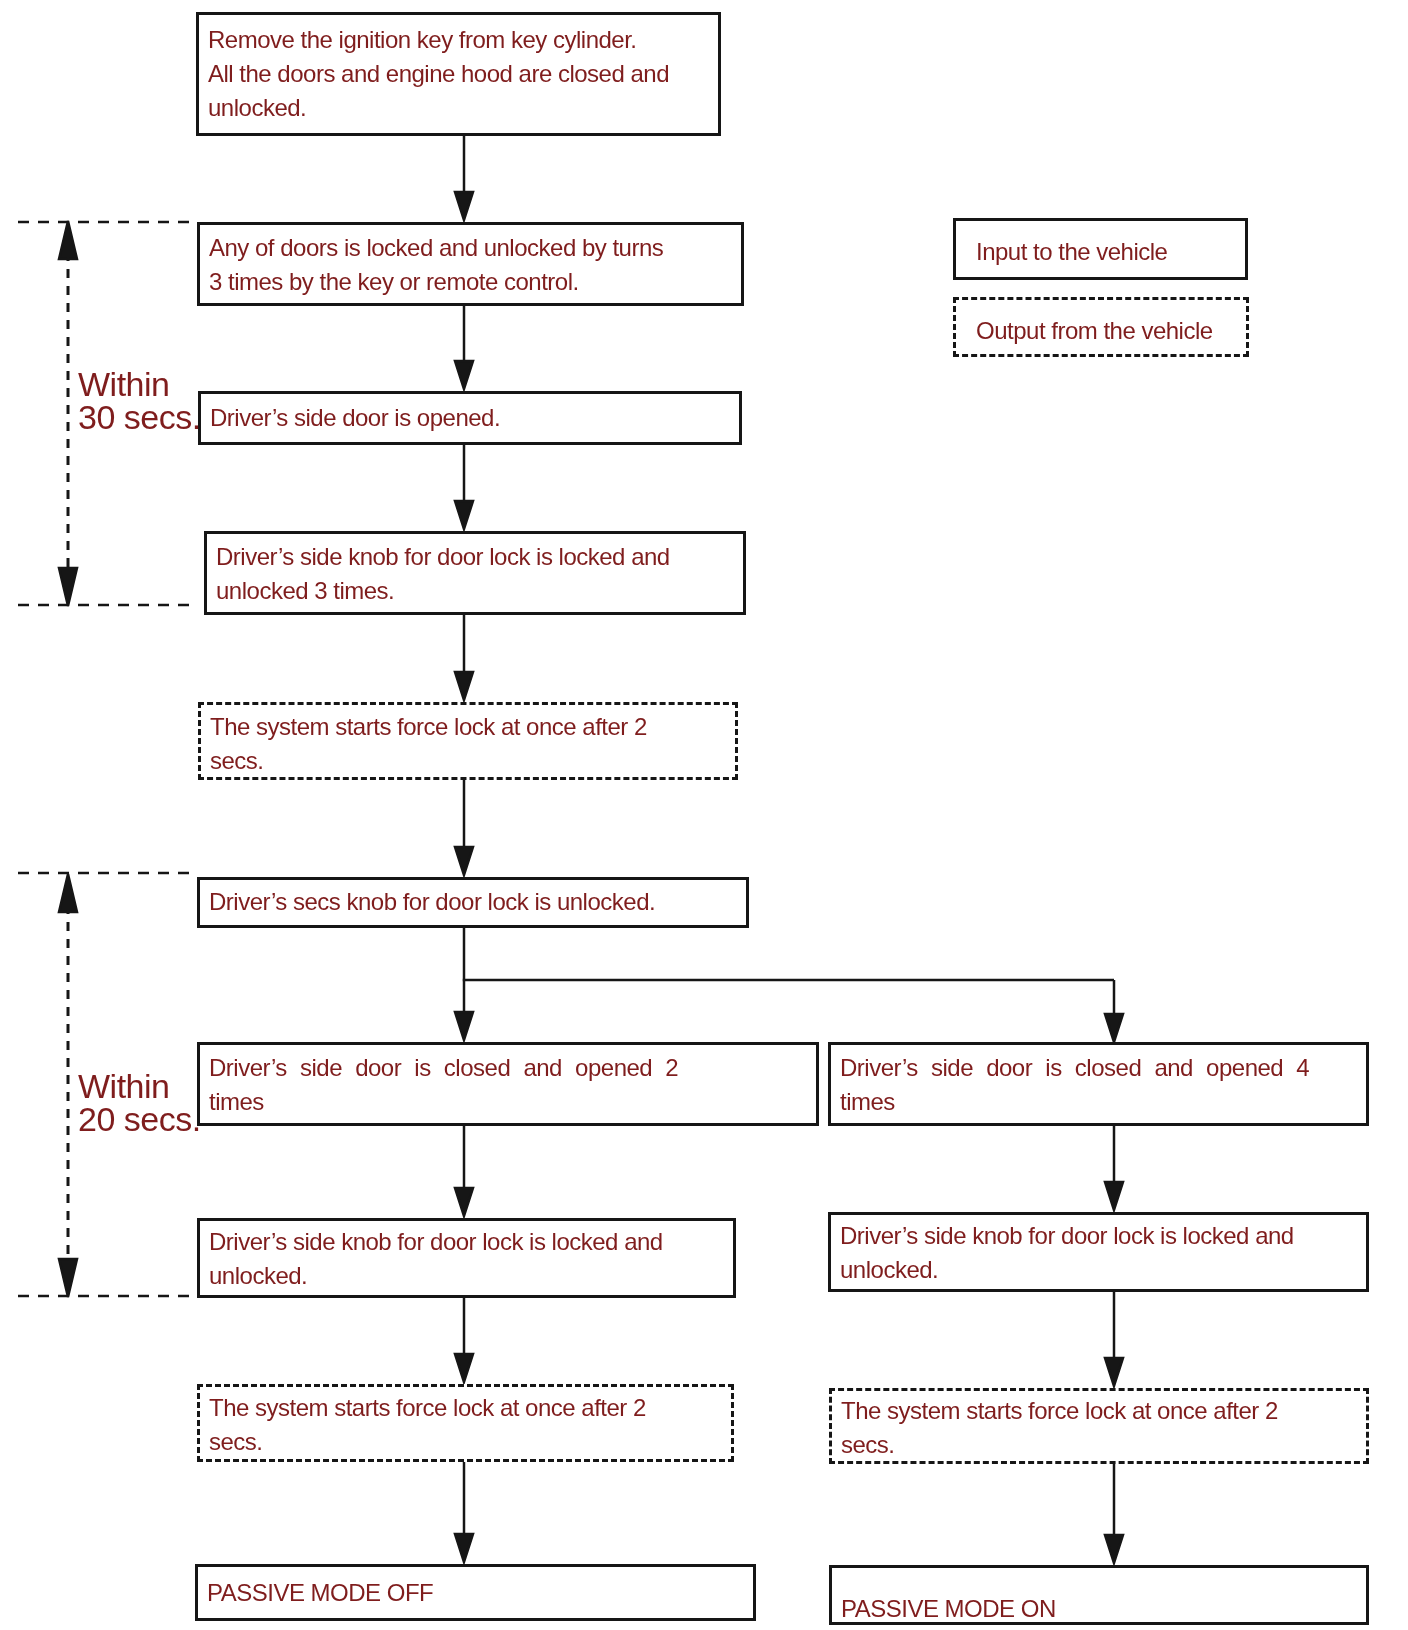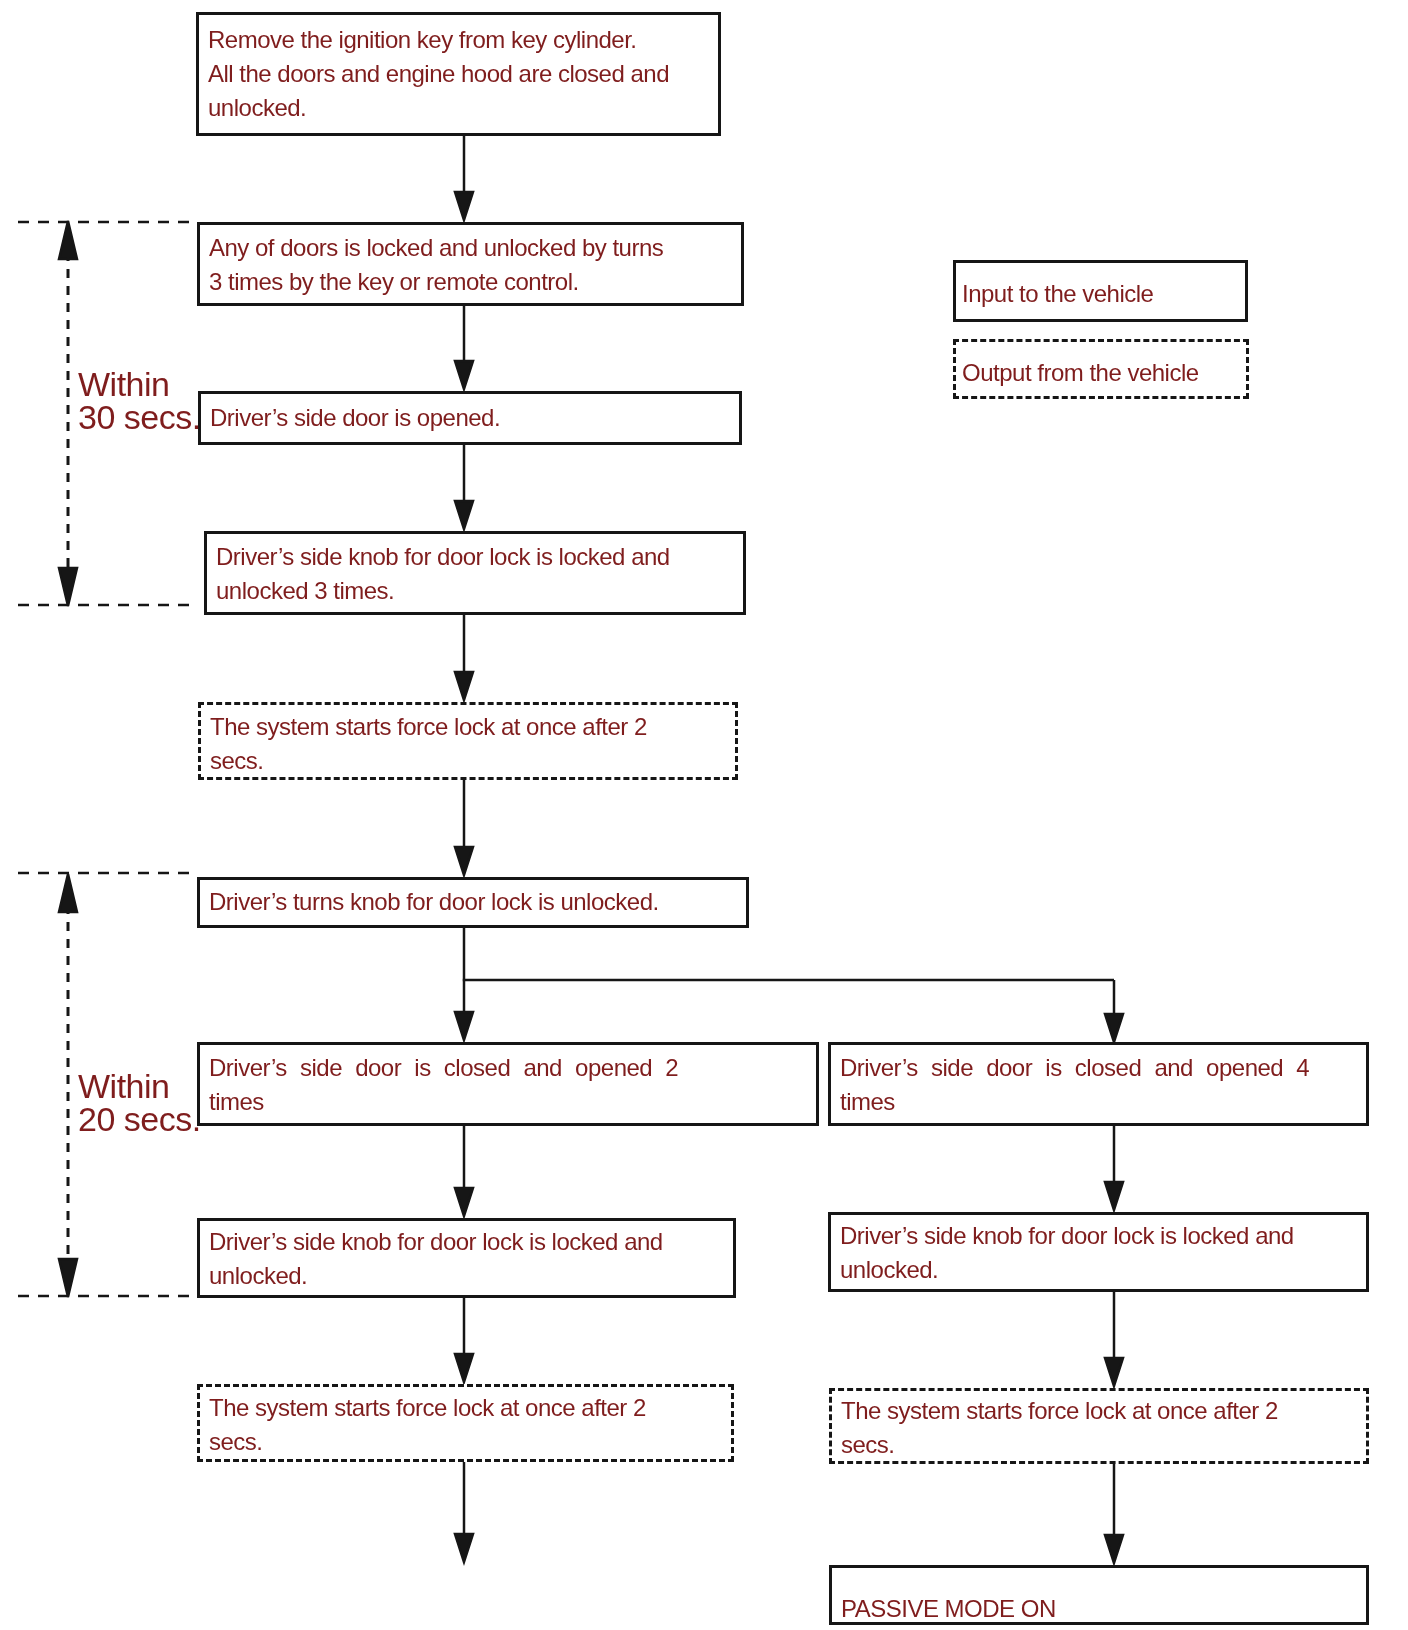--- a/index.html
+++ b/index.html
@@ -27,21 +27,21 @@
   .dashedBox{border-style:dashed;}
   .wide{word-spacing:7px;}
   .bracket-label{
     position:absolute;
     font-size:34px;
     line-height:33px;
     letter-spacing:-0.5px;
     white-space:pre-line;
     z-index:1;
   }
-  .legend{padding-top:14px;padding-left:6px;margin-top:42px;}
+  .legend{padding-top:14px;padding-left:20px;}
 
   
   #box-remove-key     {left:196px;top:12px;  width:525px;height:124px;padding-top:8px;}
   #box-any-doors      {left:197px;top:222px; width:547px;height:84px;}
   #legend-input       {left:953px;top:218px; width:295px;height:62px;}
   #legend-output      {left:953px;top:297px; width:296px;height:60px;}
   #box-door-opened    {left:198px;top:391px; width:544px;height:54px;padding-top:7px;}
   #box-knob-3times    {left:204px;top:531px; width:542px;height:84px;}
   #box-force-lock-1   {left:198px;top:702px; width:540px;height:78px;padding-top:5px;}
   #box-knob-unlocked  {left:197px;top:877px; width:552px;height:51px;padding-top:5px;}
@@ -147,37 +147,38 @@
   <div class="node legend dashedBox" id="legend-output">Output from the vehicle</div>
 
   <div class="node" id="box-door-opened">Driver’s side door is opened.</div>
 
   <div class="node" id="box-knob-3times">Driver’s side knob for door lock is locked and
 unlocked 3 times.</div>
 
   <div class="node dashedBox" id="box-force-lock-1">The system starts force lock at once after 2
 secs.</div>
 
-  <div class="node" id="box-knob-unlocked">Driver’s turns knob for door lock is unlocked.</div>
+  <div class="node" id="box-knob-unlocked">Driver’s secs knob for door lock is unlocked.</div>
 
   <div class="node wide" id="box-closed-2">Driver’s side door is closed and opened 2
 times</div>
   <div class="node wide" id="box-closed-4">Driver’s side door is closed and opened 4
 times</div>
 
   <div class="node" id="box-knob-lu-left">Driver’s side knob for door lock is locked and
 unlocked.</div>
   <div class="node" id="box-knob-lu-right">Driver’s side knob for door lock is locked and
 unlocked.</div>
 
   <div class="node dashedBox" id="box-force-lock-l">The system starts force lock at once after 2
 secs.</div>
   <div class="node dashedBox" id="box-force-lock-r">The system starts force lock at once after 2
 secs.</div>
 
+  <div class="node" id="box-passive-off">PASSIVE MODE OFF</div>
   <div class="node" id="box-passive-on">PASSIVE MODE ON</div>
 
   <div class="bracket-label" id="label-within-30">Within
 30 secs.</div>
   <div class="bracket-label" id="label-within-20">Within
 20 secs.</div>
 
 </div>
 
 </body></html>

